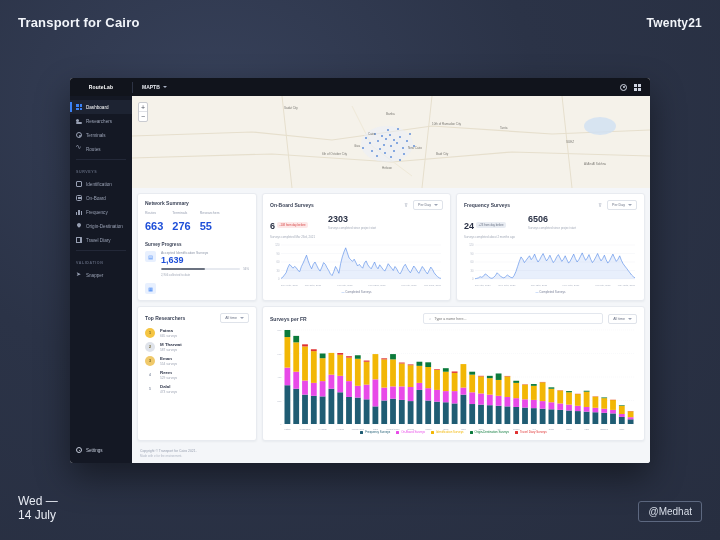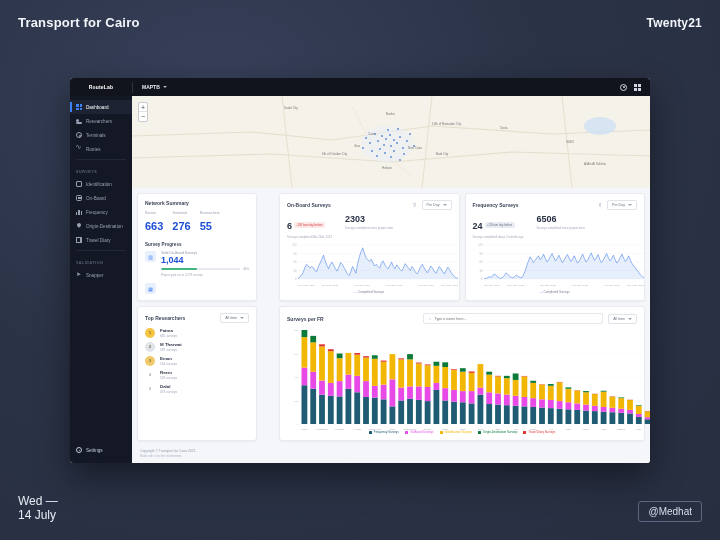--- a/index.html
+++ b/index.html
@@ -125,21 +125,21 @@
     position: absolute; left: 6px; top: 6px; width: 10px;
     background:#fff; border:1px solid #c9cbd0; border-radius:2px; overflow:hidden;
   }
   .map-zoom div {
     height: 9px; display:flex; align-items:center; justify-content:center;
     font-size:7px; color:#4a4f5c; line-height:1;
   }
   .map-zoom div:first-child { border-bottom:1px solid #dfe1e6; }
   .map-label { position:absolute; font-size:3px; color:#7b7a74; white-space:nowrap; }
 
-  .content { flex:1; display:flex; gap:22px; padding:5px; min-height:0; }
+  .content { flex:1; display:flex; gap:5px; padding:5px; min-height:0; }
   .col-left { width: 120px; flex:0 0 120px; display:flex; flex-direction:column; gap:5px; }
   .col-right { flex:1; display:flex; flex-direction:column; gap:5px; min-width:0; }
 
   .card { background:#fff; border:1px solid #e8ebf0; border-radius:3px; box-shadow:0 1px 2px rgba(20,30,60,.05); }
   .card-title { font-size:5px; color:#3d4559; font-weight:bold; }
 
   
   .net-card { padding:6px 7px; }
   .stat-row { display:flex; gap:9px; margin-top:5px; }
   .stat-lbl { font-size:3.5px; color:#99a1b3; display:block; margin-bottom:1px; }
@@ -396,35 +396,35 @@
                 <span class="stat-val">276</span>
               </div>
               <div>
                 <span class="stat-lbl">Researchers</span>
                 <span class="stat-val">55</span>
               </div>
             </div>
 
             <div class="prog-head">Survey Progress</div>
 
-
             <div class="prog-item">
-              <div class="prog-ic">▥</div>
+              <div class="prog-ic">▤</div>
               <div class="prog-body">
-                <div class="prog-lbl">Valid On-Board Surveys</div>
-                <div class="prog-num">1,044</div>
+                <div class="prog-lbl">Accepted Identification Surveys</div>
+                <div class="prog-num">1,639</div>
                 <div class="prog-bar-wrap">
                   <div class="prog-track">
-                    <div class="prog-fill" id="pf1" style="width: 46%; background: rgb(67, 181, 129);"></div>
+                    <div class="prog-fill" id="pf0" style="width: 56%; background: rgb(107, 114, 128);"></div>
                   </div>
-                  <span class="prog-pct">46%</span>
-                </div>
-                <div class="prog-note">Project goal set at 2,279 surveys</div>
+                  <span class="prog-pct">56%</span>
+                </div>
+                <div class="prog-note">2,906 collected to date</div>
               </div>
             </div>
+
 
             <div class="prog-item" style="margin-bottom:0">
               <div class="prog-ic">▦</div>
             </div>
           </div>
 
           <div class="card res-card">
             <div class="res-head">
               <div class="card-title">Top Researchers</div>
               <div class="pill">

